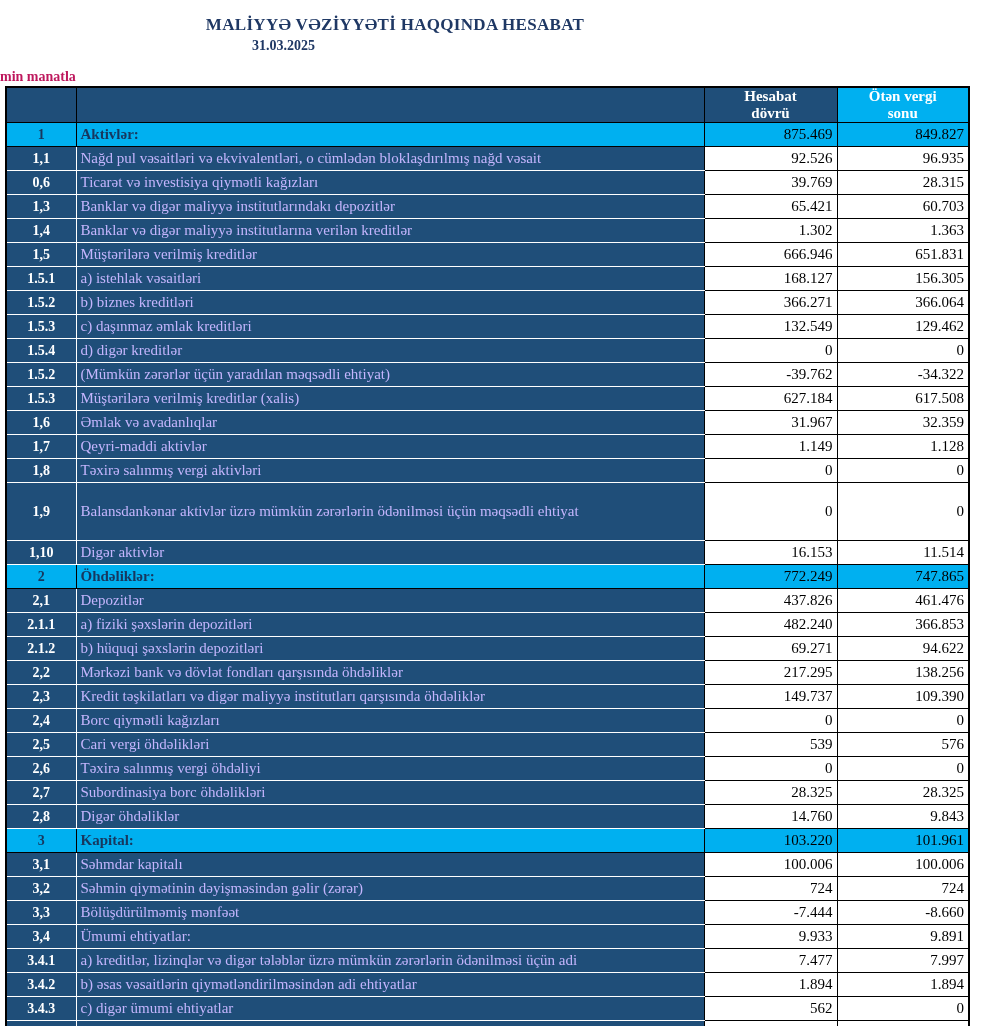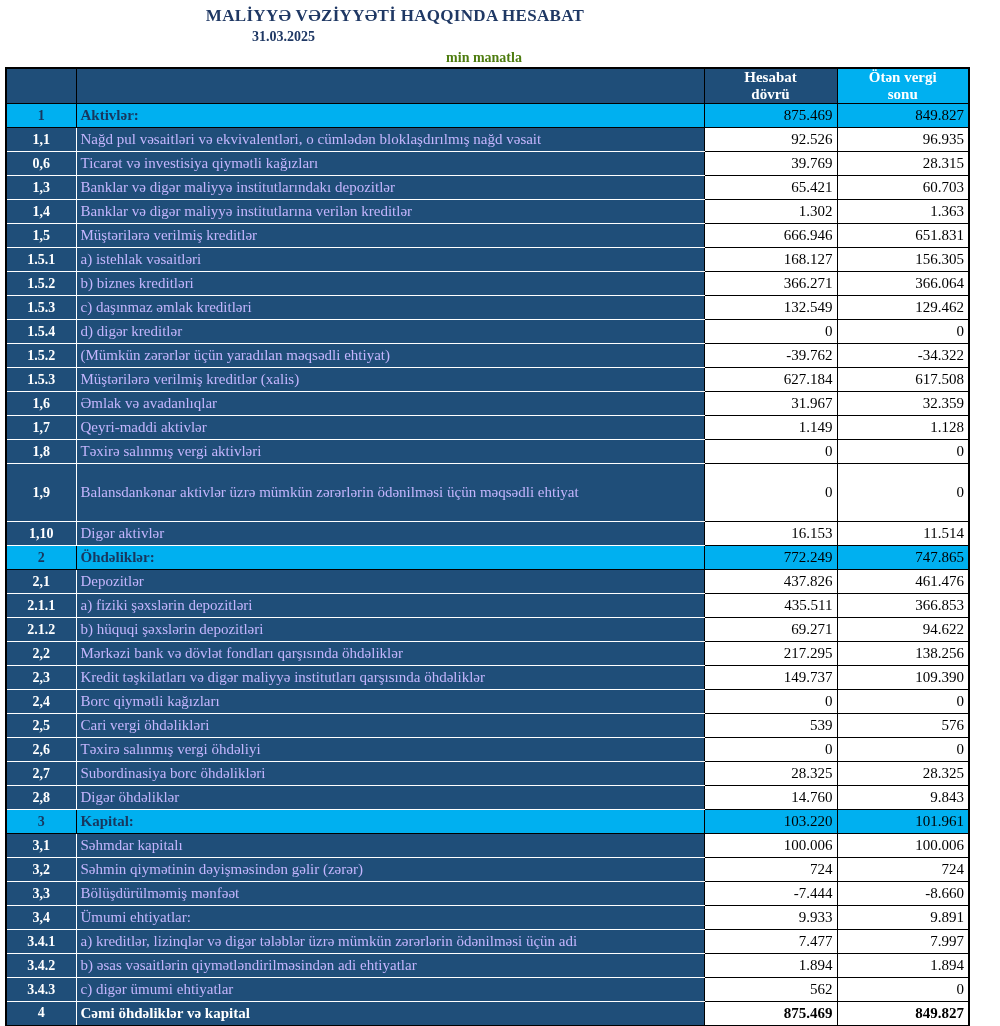--- a/index.html
+++ b/index.html
@@ -4,46 +4,46 @@
 <style>
   * { box-sizing: border-box; }
   html, body { margin: 0; padding: 0; }
   body {
     width: 1000px;
     min-height: 1026px;
     background: #ffffff;
     font-family: "Liberation Serif", serif;
     color: #000;
   }
-  .header-area { padding-top: 5px; }
+  .header-area { padding-top: 14px; }
   .title {
     width: 790px;
     text-align: center;
     font-weight: bold;
     font-size: 17px;
     line-height: 22px;
     color: #1F3864;
     letter-spacing: 0.3px;
   }
   .date {
     width: 790px;
     padding-left: 252px;
     font-weight: bold;
     font-size: 14px;
     line-height: 19px;
     color: #1F3864;
   }
   .unit-note {
     width: 968px;
-    text-align: center;
+    text-align: left;
     font-weight: bold;
     font-size: 14px;
     line-height: 18px;
-    margin-top: 3px;
-    color: #4d7c0f;
+    margin-top: 13px;
+    color: #be185d;
   }
   table.fin {
     margin-left: 5px;
     width: 963px;
     border-collapse: collapse;
     table-layout: fixed;
     border: 2px solid #000;
     font-size: 15px;
   }
   col.c-code { width: 70px; }
@@ -244,21 +244,21 @@
       </tr>
       <tr class="row-normal">
         <td class="code">2,1</td>
         <td class="label">Depozitlər</td>
         <td class="num">437.826</td>
         <td class="num">461.476</td>
       </tr>
       <tr class="row-normal">
         <td class="code">2.1.1</td>
         <td class="label">a) fiziki şəxslərin depozitləri</td>
-        <td class="num">435.511</td>
+        <td class="num">482.240</td>
         <td class="num">366.853</td>
       </tr>
       <tr class="row-normal">
         <td class="code">2.1.2</td>
         <td class="label">b) hüquqi şəxslərin depozitləri</td>
         <td class="num">69.271</td>
         <td class="num">94.622</td>
       </tr>
       <tr class="row-normal">
         <td class="code">2,2</td>

